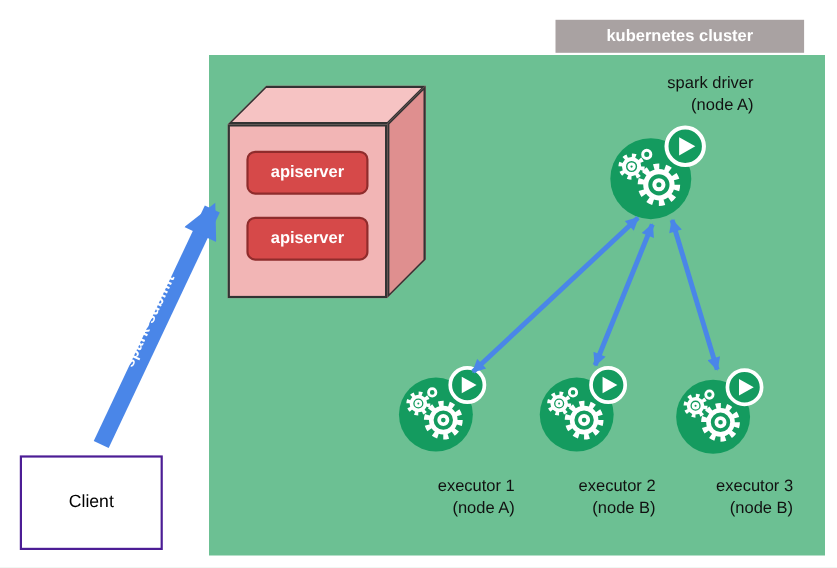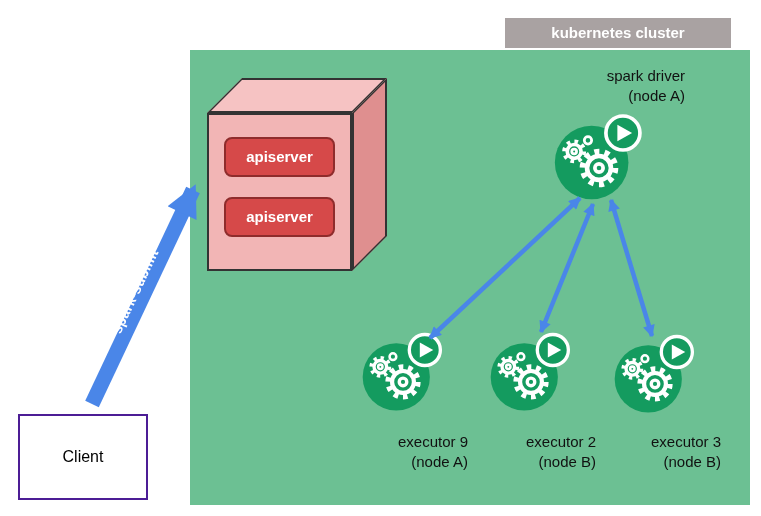--- a/index.html
+++ b/index.html
@@ -117,21 +117,21 @@
       <use href="#spark-pod"></use>
     </svg>
   <svg class="pod pod-e2" viewBox="0 0 100 100">
       <use href="#spark-pod"></use>
     </svg>
   <svg class="pod pod-e3" viewBox="0 0 100 100">
       <use href="#spark-pod"></use>
     </svg>
 
   <div class="node-label e1-label">
-    <div>executor 9</div>
+    <div>executor 1</div>
     <div>(node A)</div>
   </div>
   <div class="node-label e2-label">
     <div>executor 2</div>
     <div>(node B)</div>
   </div>
   <div class="node-label e3-label">
     <div>executor 3</div>
     <div>(node B)</div>
   </div>

